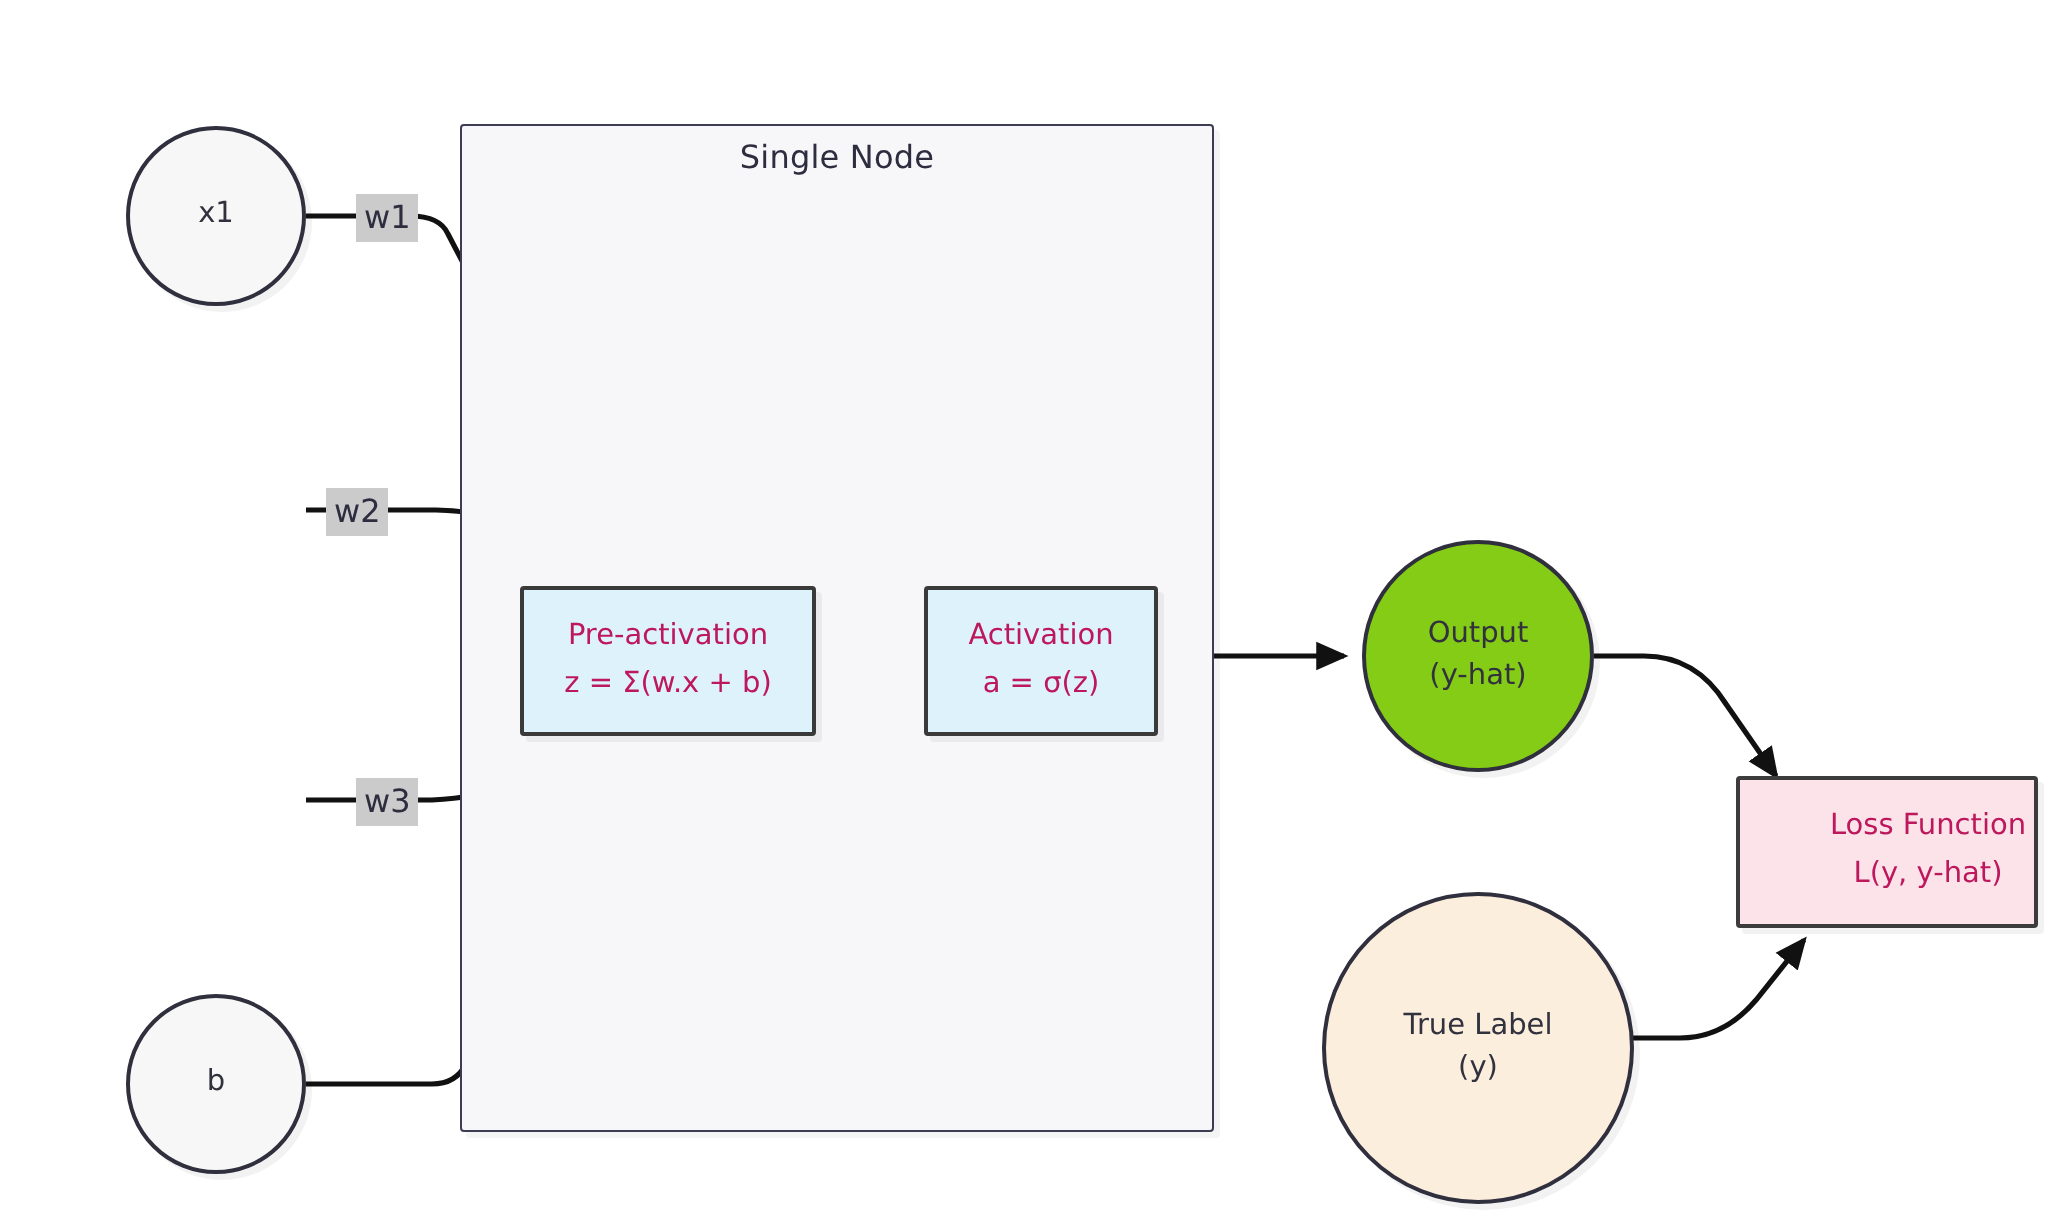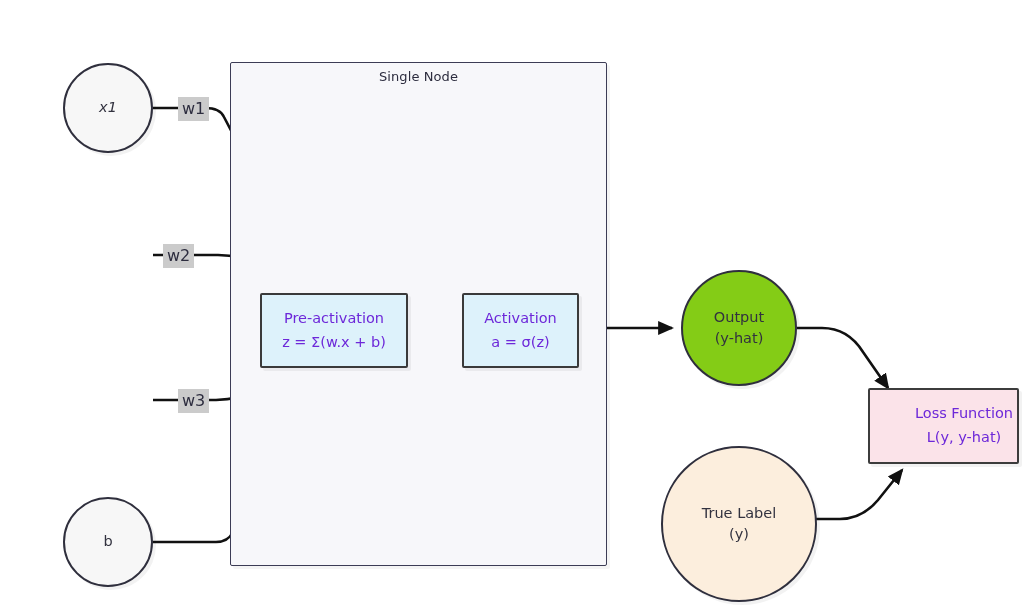--- a/index.html
+++ b/index.html
@@ -35,21 +35,21 @@
     border: 1.6px solid #3c3c55;
     border-radius: 2px;
     box-shadow: 3px 3px 0 0 rgba(0,0,0,0.045);
   }
   .cluster-title {
     position: absolute;
     top: 6px;
     left: 0;
     width: 100%;
     text-align: center;
-    font-size: 13px;
+    font-size: 16px;
     color: #2d2d3f;
     letter-spacing: .1px;
   }
 
   
   .node-circle {
     position: absolute;
     box-sizing: border-box;
     border-radius: 50%;
     border: 2.2px solid #2f2f3d;
@@ -77,21 +77,21 @@
   .node-rect {
     position: absolute;
     box-sizing: border-box;
     border: 2.2px solid #3a3a3a;
     border-radius: 2px;
     display: flex;
     flex-direction: column;
     align-items: center;
     justify-content: center;
     text-align: center;
-    color: #6d28d9;
+    color: #be185d;
     font-size: 14.5px;
     line-height: 1.65;
     box-shadow: 3px 3px 0 0 rgba(0,0,0,0.05);
   }
   .node-rect.proc {
     background: #ddf2fb;
   }
   .node-rect.loss {
     background: #fbe3e9;
     border-color: #3c3c3c;
@@ -140,21 +140,21 @@
       <path d="M 797 328 L 822 328 Q 848 328 863 352 L 888 388" marker-end="url(#arrow)"></path>
 
       <path d="M 816 519 L 840 519 Q 862 519 878 500 L 902 470" marker-end="url(#arrow)"></path>
     </g>
   </svg>
 
   <div class="cluster" style="left:230px; top:62px; width:377px; height:504px;">
     <div class="cluster-title">Single Node</div>
   </div>
 
-  <div class="node-circle input" style="left:63px; top:63px; width:90px; height:90px;font-style:italic;">
+  <div class="node-circle input" style="left:63px; top:63px; width:90px; height:90px;">
     <span>x1</span>
   </div>
 
 
 
   <div class="node-circle input" style="left:63px; top:497px; width:90px; height:90px;">
     <span>b</span>
   </div>
 
   <div class="edge-label" style="left:178px; top:97px;">

